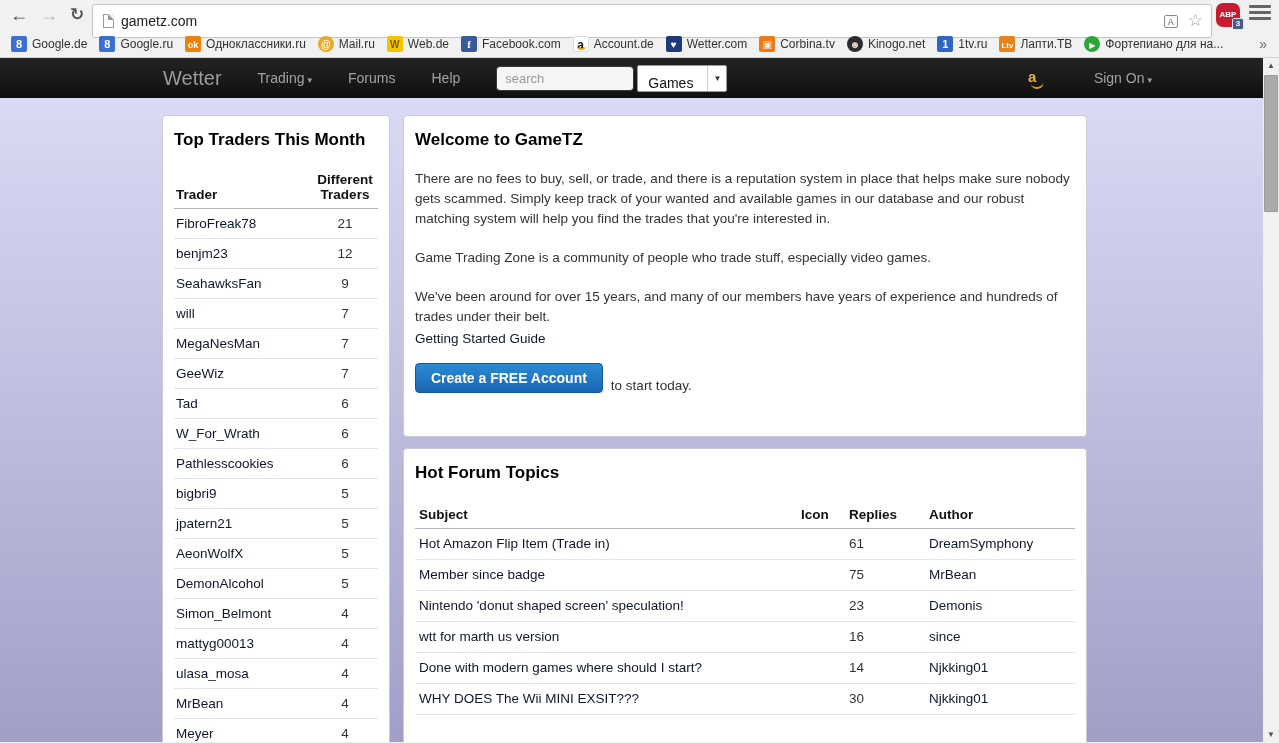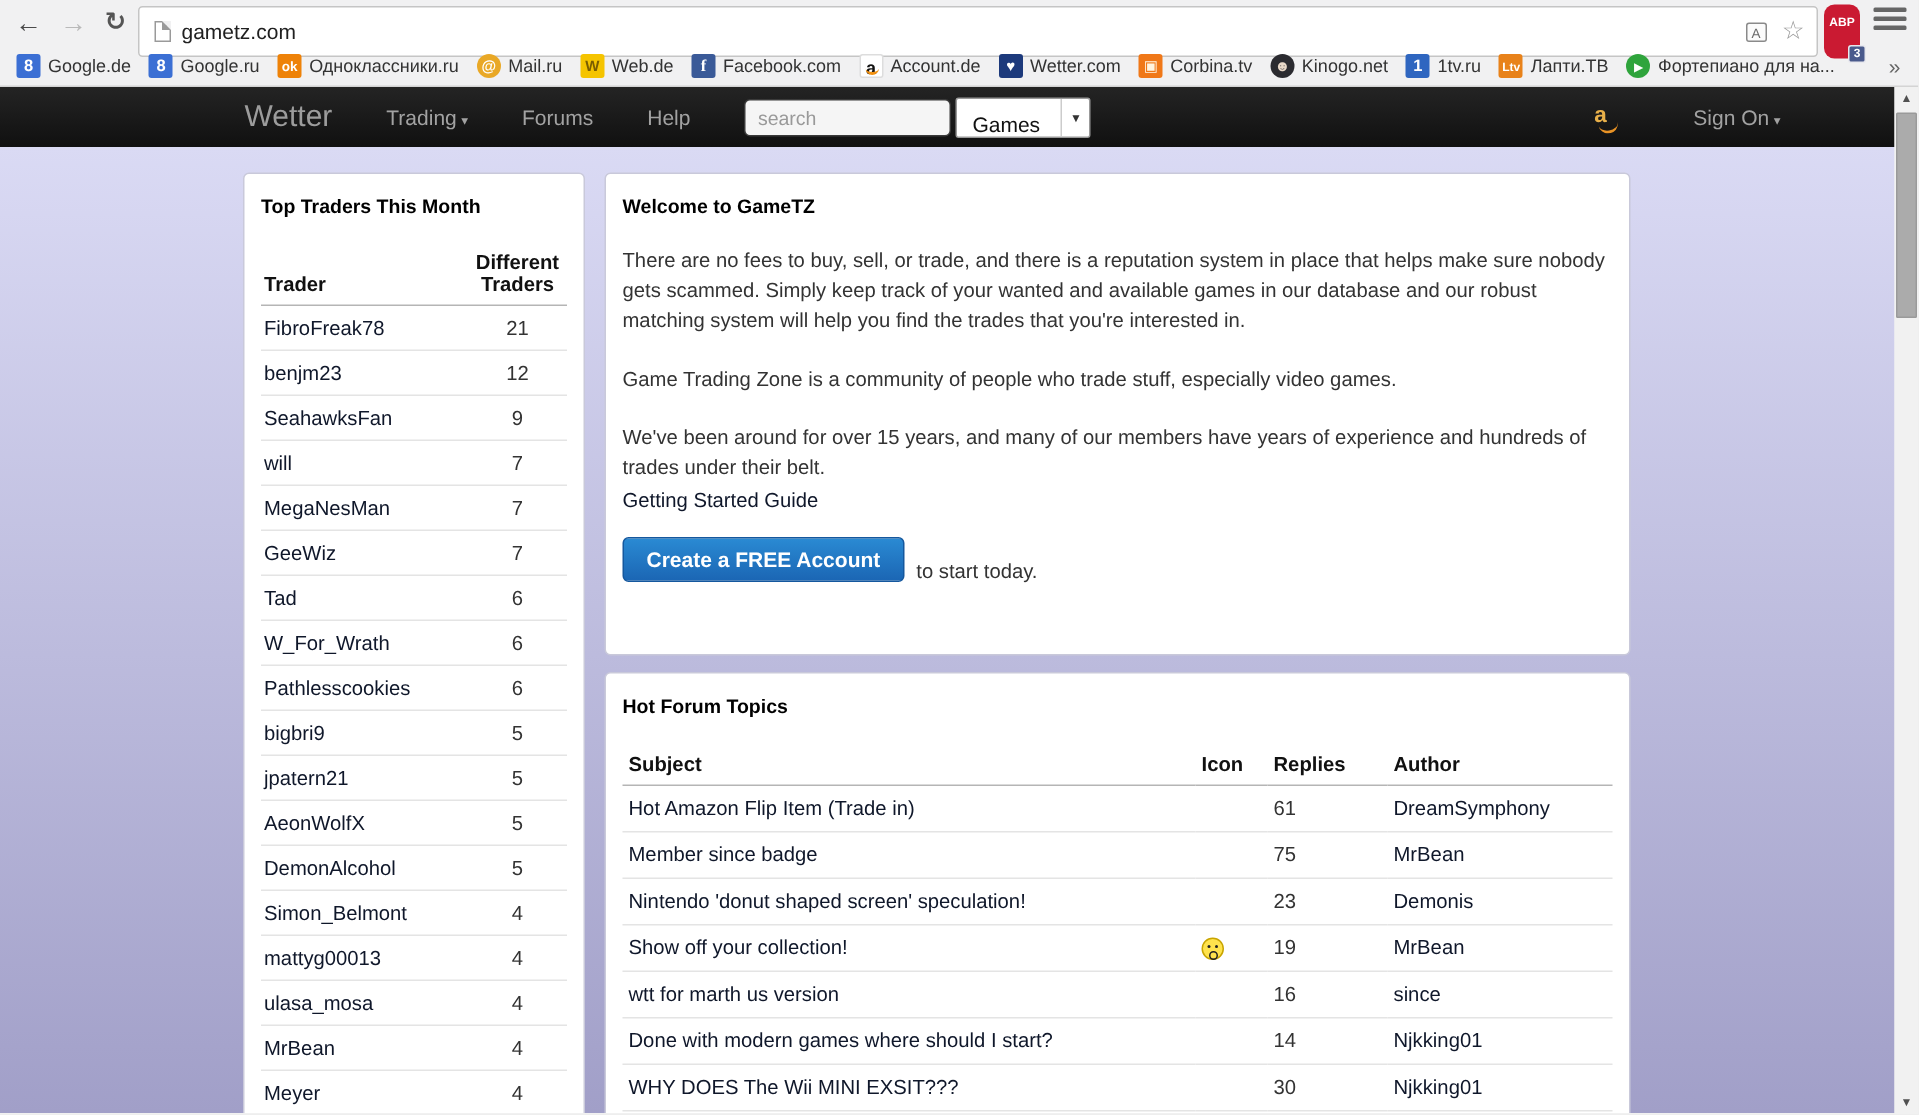--- a/index.html
+++ b/index.html
@@ -16,21 +16,21 @@
   .navbtn.reload { left:64px; font-size:17px; color:#555; font-weight:bold; }
   .addressbar { position:absolute; left:92px; top:4px; width:1120px; height:23px; background:#fff;
                 border:1px solid #c5c5c5; border-radius:3px; display:flex; align-items:center; padding:16px 6px; }
   .doc-icon { width:11px; height:14px; border:1px solid #9a9a9a; background:#fff; position:relative; margin:0 7px 0 4px; }
   .doc-icon::after { content:""; position:absolute; right:-1px; top:-1px; border:3px solid #f1f1f2;
                      border-left-color:#9a9a9a; border-bottom-color:#9a9a9a; }
   .url-text { font-size:14px; color:#202020; flex:1 1 auto; }
   .translate-icon { width:14px; height:13px; border:1px solid #8a8a8a; border-radius:2px; color:#6a6a6a;
                     font-size:9px; line-height:12px; text-align:center; margin-right:10px; cursor:pointer; background:#fbfbfb; }
   .star-icon { font-size:17px; color:#9a9a9a; margin-right:2px; cursor:pointer; line-height:20px; }
-  .abp-icon { position:absolute; left:1216px; top:3px; width:24px; height:36px; background:#ca1a32;
+  .abp-icon { position:absolute; left:1216px; top:3px; width:24px; height:24px; background:#ca1a32;
               border-radius:7px; color:#fff; font-size:8px; font-weight:bold; text-align:center;
               line-height:23px; cursor:pointer; letter-spacing:0; }
   .abp-badge { position:absolute; right:-4px; bottom:-3px; width:12px; height:12px; background:#4a5a8c;
                border:1px solid #e8e8ee; border-radius:2px; color:#fff; font-size:8px; line-height:10px;
                font-weight:bold; text-align:center; }
   .menu-icon { position:absolute; left:1249px; top:5px; width:22px; height:20px; cursor:pointer; }
   .menu-icon span { display:block; height:3px; background:#666; margin:0 0 3px 0; border-radius:1px; }
 
   
   .bookmarks { height:28px; background:#f1f1f2; border-bottom:1px solid #d4d4d4; display:flex;
@@ -74,27 +74,27 @@
   .nav-search::placeholder { color:#999; }
   .nav-select { height:27px; background:#fff; border:1px solid #999; border-radius:2px; display:flex;
                 align-items:flex-end; font-size:14px; color:#111; cursor:pointer; }
   .nav-select .sel-label { padding:0 14px 0 10px; }
   .nav-select .sel-arrow { border-left:1px solid #ccc; padding:0 5px; font-size:8px; color:#333; align-self:stretch;
                            display:flex; align-items:center; }
   .nav-amazon { margin-left:auto; margin-right:46px; width:20px; height:18px; position:relative;
                 color:#e8b04a; font-size:15px; font-weight:bold; cursor:pointer; line-height:16px; }
   .nav-amazon::after { content:""; position:absolute; left:3px; bottom:-2px; width:13px; height:5px;
                        border-bottom:2px solid #e89225; border-radius:0 0 8px 8px; transform:rotate(-8deg); }
-  .nav-signon { color:#a2a2a2; font-size:14px; margin-right:76px; cursor:pointer; white-space:nowrap; }
+  .nav-signon { color:#a2a2a2; font-size:14px; margin-right:111px; cursor:pointer; white-space:nowrap; }
 
   
   .pagebody { height:644px; margin-right:16px; background:linear-gradient(#dadaf4,#a19fc8);
               overflow:hidden; display:flex; align-items:flex-start; padding:17px 0 0 162px; }
   .panel { background:#fff; border:1px solid #c9c9da; border-radius:4px; }
-  .panel-title { font-size:13px; font-weight:bold; color:#000; }
+  .panel-title { font-size:17px; font-weight:bold; color:#000; }
 
   .sidebar-panel { width:228px; height:700px; padding:14px 11px; flex:0 0 228px; }
   .sidebar-panel .panel-title { margin-bottom:16px; }
   .traders-table { width:100%; border-collapse:collapse; font-size:13.5px; }
   .traders-table th { text-align:left; font-weight:bold; color:#111; padding:6px 2px;
                       border-bottom:1px solid #b5b5b5; vertical-align:bottom; }
   .traders-table th.num, .traders-table td.num { width:66px; text-align:center; }
   .traders-table td { padding:7px 2px; border-bottom:1px solid #e4e4e4; color:#333; }
   a.site-link { color:#0f172a; text-decoration:none; cursor:pointer; }
 
@@ -379,26 +379,20 @@
                   <td class="col-author"><a class="site-link">MrBean</a></td>
                 </tr>
 
                 <tr>
                   <td><a class="site-link">Nintendo 'donut shaped screen' speculation!</a></td>
                   <td class="col-icon"><span class="smiley" style="visibility: hidden;"></span></td>
                   <td class="col-replies">23</td>
                   <td class="col-author"><a class="site-link">Demonis</a></td>
                 </tr>
 
-                <tr>
-                  <td><a class="site-link">Show off your collection!</a></td>
-                  <td class="col-icon"><span class="smiley"></span></td>
-                  <td class="col-replies">19</td>
-                  <td class="col-author"><a class="site-link">MrBean</a></td>
-                </tr>
 
                 <tr>
                   <td><a class="site-link">wtt for marth us version</a></td>
                   <td class="col-icon"><span class="smiley" style="visibility: hidden;"></span></td>
                   <td class="col-replies">16</td>
                   <td class="col-author"><a class="site-link">since</a></td>
                 </tr>
 
                 <tr>
                   <td><a class="site-link">Done with modern games where should I start?</a></td>

